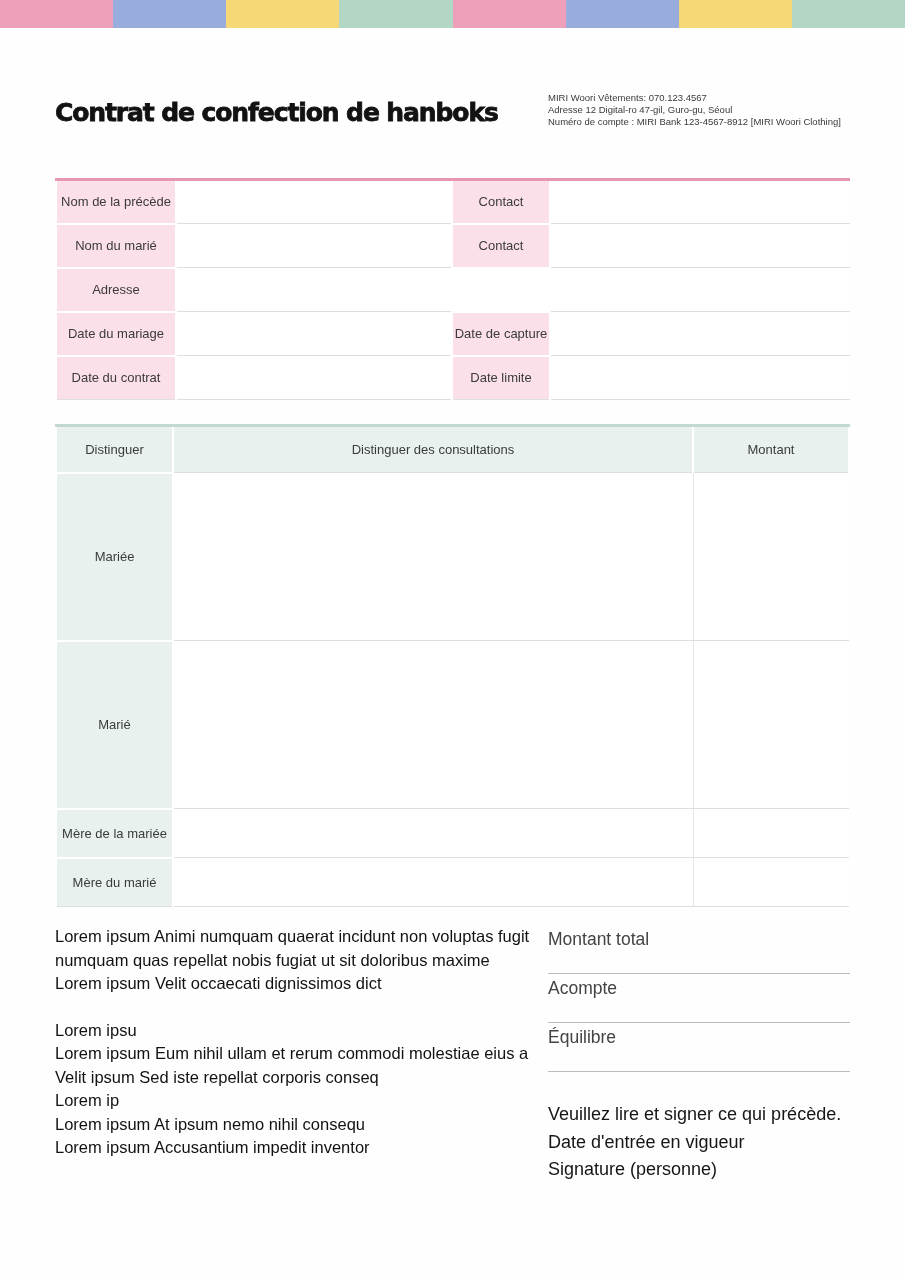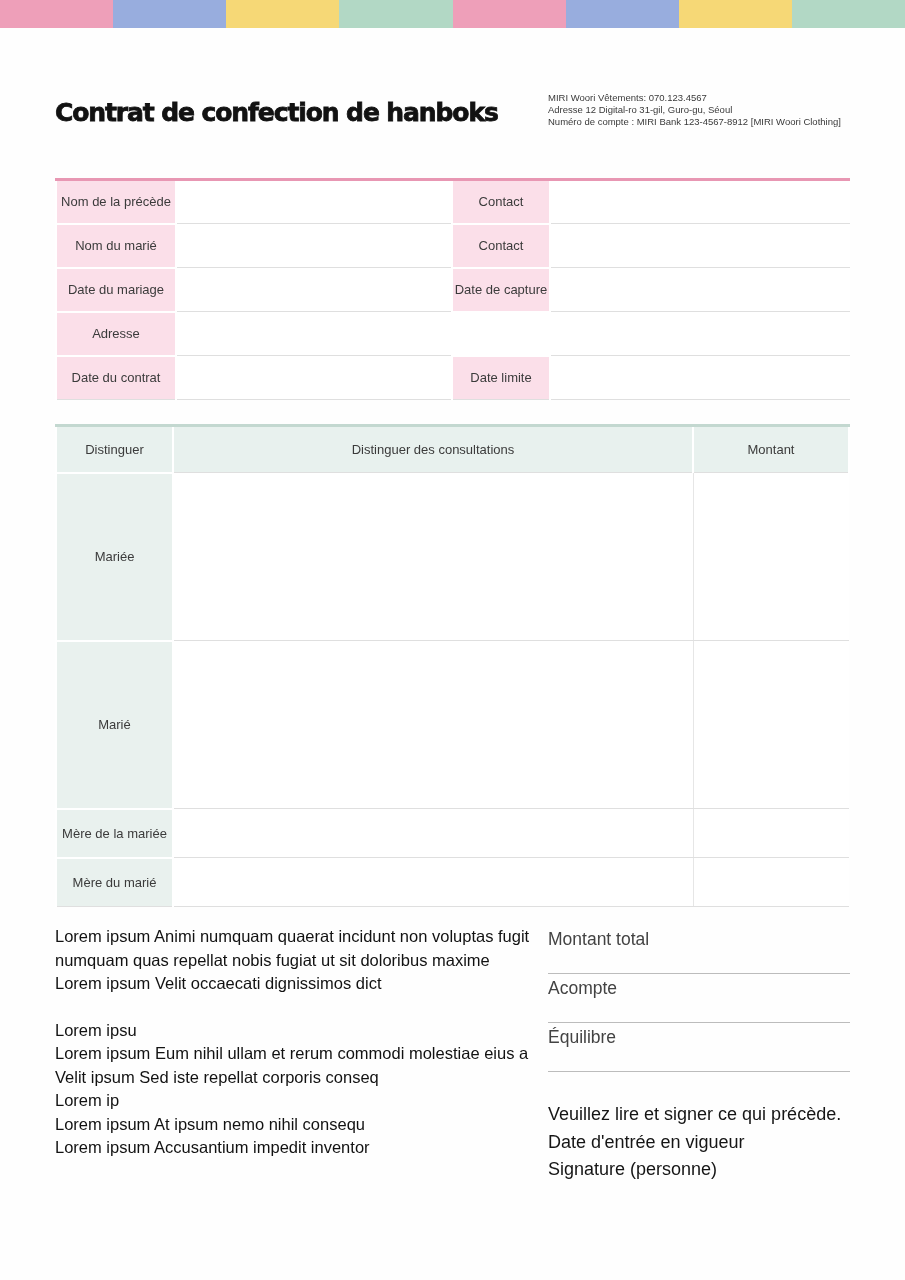--- a/index.html
+++ b/index.html
@@ -82,21 +82,21 @@
   <span style="background-color: rgb(246, 216, 118);"></span>
   <span style="background-color: rgb(178, 216, 197);"></span>
 </div>
 
 <div class="content">
 
   <div class="header">
     <h1 class="title">Contrat de confection de hanboks</h1>
     <div class="company">
       <div>MIRI Woori Vêtements: 070.123.4567</div>
-      <div>Adresse 12 Digital-ro 31-gil, Guro-gu, Séoul</div>
+      <div>Adresse 12 Digital-ro 47-gil, Guro-gu, Séoul</div>
       <div>Numéro de compte : MIRI Bank 123-4567-8912 [MIRI Woori Clothing]</div>
     </div>
   </div>
 
   <table class="info-table">
     <colgroup>
         <col class="c1">
         <col class="c2">
         <col class="c3">
         <col>
@@ -108,28 +108,28 @@
         <td class="tint">Contact</td>
         <td class="blank"></td>
       </tr>
       <tr>
         <td class="tint">Nom du marié</td>
         <td class="blank"></td>
         <td class="tint">Contact</td>
         <td class="blank"></td>
       </tr>
       <tr>
-        <td class="tint">Date du mariage</td>
-        <td class="blank"></td>
-        <td class="tint">Date de capture</td>
-        <td class="blank"></td>
-      </tr>
-      <tr>
         <td class="tint">Adresse</td>
         <td class="blank" colspan="3"></td>
+      </tr>
+      <tr>
+        <td class="tint">Date du mariage</td>
+        <td class="blank"></td>
+        <td class="tint">Date de capture</td>
+        <td class="blank"></td>
       </tr>
       <tr>
         <td class="tint">Date du contrat</td>
         <td class="blank"></td>
         <td class="tint">Date limite</td>
         <td class="blank"></td>
       </tr>
     </tbody>
   </table>
 

